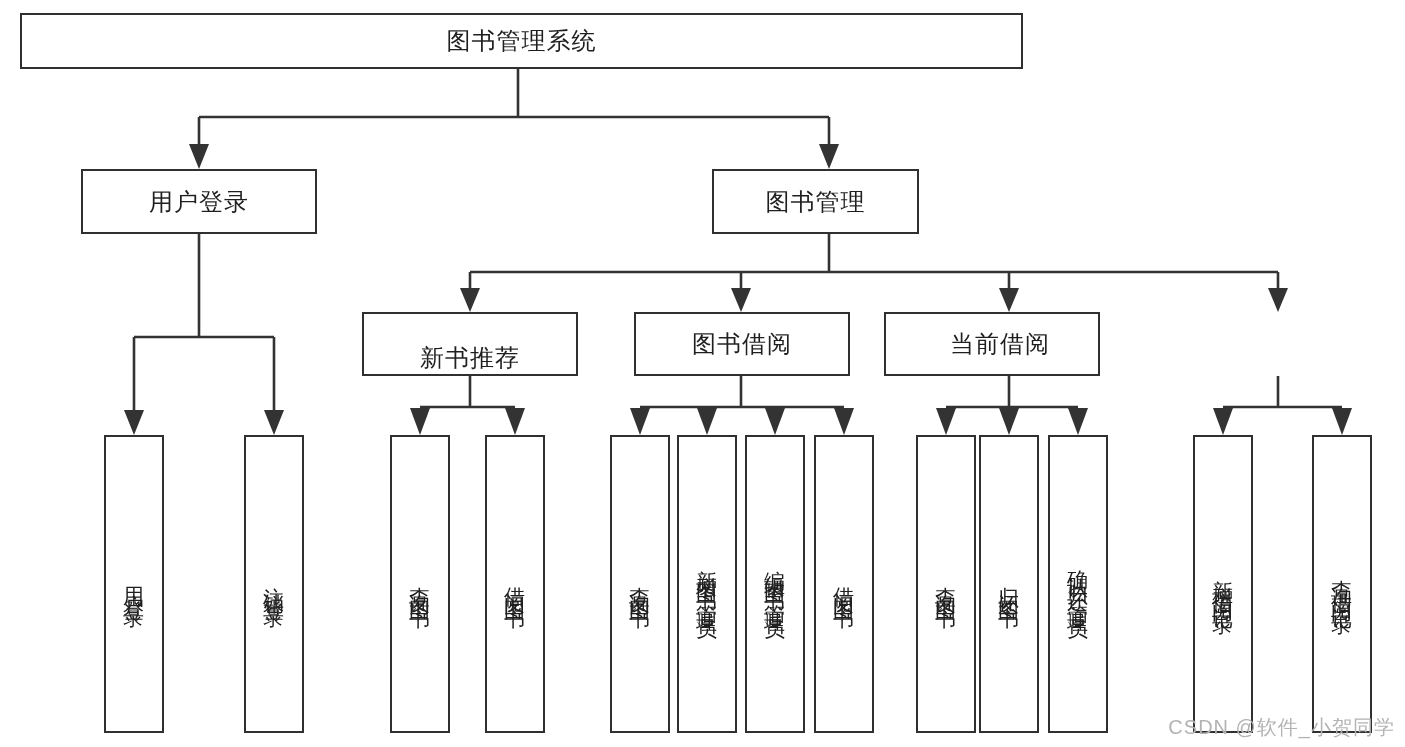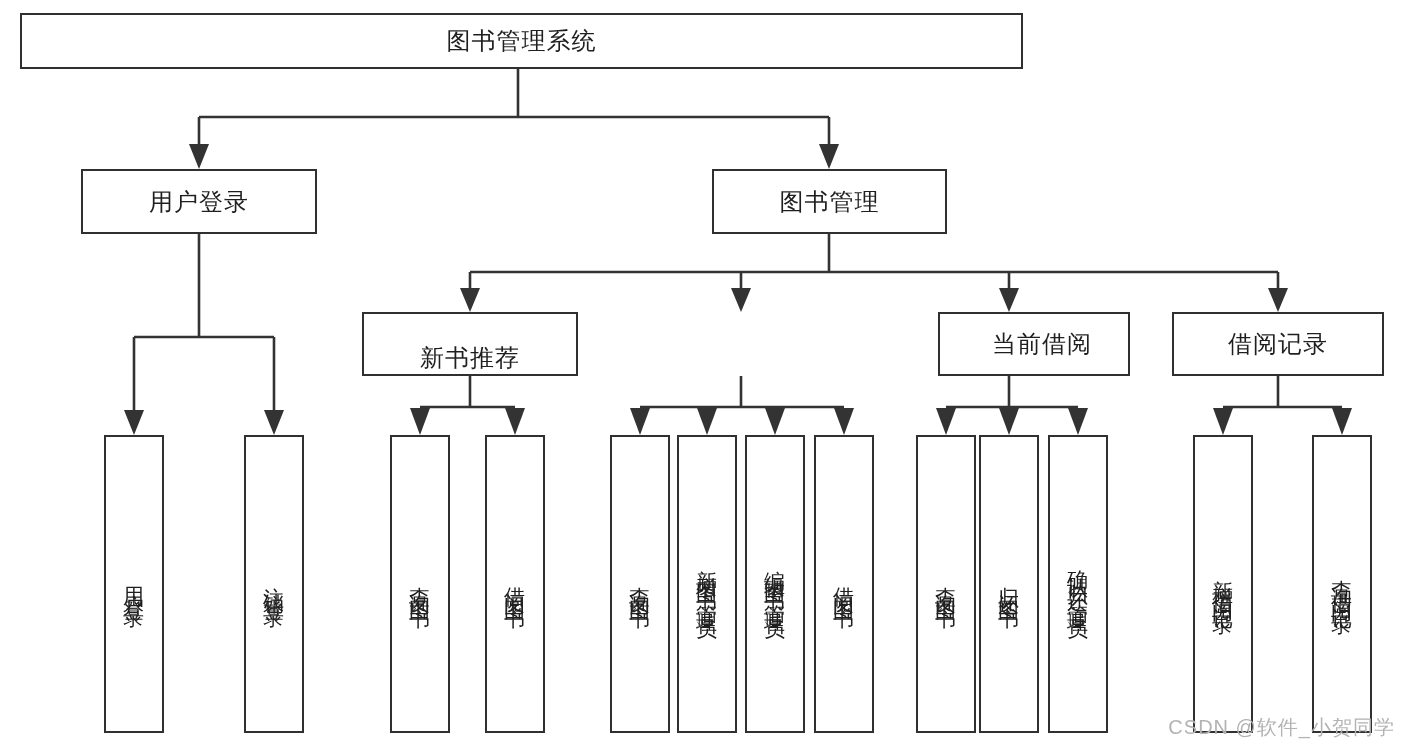--- a/index.html
+++ b/index.html
@@ -53,24 +53,24 @@
     letter-spacing: 1px;
     color: var(--watermark);
     z-index: 5;
     white-space: nowrap;
     text-align: right;
   }
 
   
   #root-box  { left: 20px;  top: 13px;  width: 1003px; height: 56px; }
   #l2-user   { left: 81px;  top: 169px; width: 236px;  height: 65px; }
-  #l2-book   { left: 712px; top: 169px; width: 235px;  height: 65px; font-family: Liberation Mono, monospace; }
+  #l2-book   { left: 712px; top: 169px; width: 207px;  height: 65px; font-family: Liberation Mono, monospace; }
   #l3-new    { left: 362px; top: 312px; width: 216px;  height: 64px; align-items: flex-end; }
   #l3-borrow { left: 634px; top: 312px; width: 216px;  height: 64px; }
-  #l3-cur    { left: 938px; top: 312px; width: 192px;  height: 64px; padding-left: 16px; }
+  #l3-cur    { left: 884px; top: 312px; width: 216px;  height: 64px; padding-left: 16px; }
   #l3-rec    { left: 1172px;top: 312px; width: 212px;  height: 64px; }
   .leaf { top: 435px; width: 60px; height: 298px; }
   #lf-login   { left: 104px; }
   #lf-logout  { left: 244px; }
   #lf-nbq     { left: 390px; }
   #lf-nbb     { left: 485px; }
   #lf-bwq     { left: 610px; }
   #lf-bwa     { left: 677px; }
   #lf-bwe     { left: 745px; }
   #lf-bwb     { left: 814px; }
@@ -128,25 +128,25 @@
   <div class="box" id="l2-user">
     <span class="h-label">用户登录</span>
   </div>
   <div class="box" id="l2-book">
     <span class="h-label">图书管理</span>
   </div>
 
   <div class="box" id="l3-new">
     <span class="h-label">新书推荐</span>
   </div>
+  <div class="box" id="l3-borrow">
+    <span class="h-label">图书借阅</span>
+  </div>
   <div class="box" id="l3-cur">
     <span class="h-label">当前借阅</span>
-  </div>
-  <div class="box" id="l3-rec">
-    <span class="h-label">借阅记录</span>
   </div>
 
   <div class="box leaf" id="lf-login">
     <span class="v-label">用户登录</span>
   </div>
   <div class="box leaf" id="lf-logout">
     <span class="v-label">注销登录</span>
   </div>
   <div class="box leaf" id="lf-nbq">
     <span class="v-label">查询图书</span>

